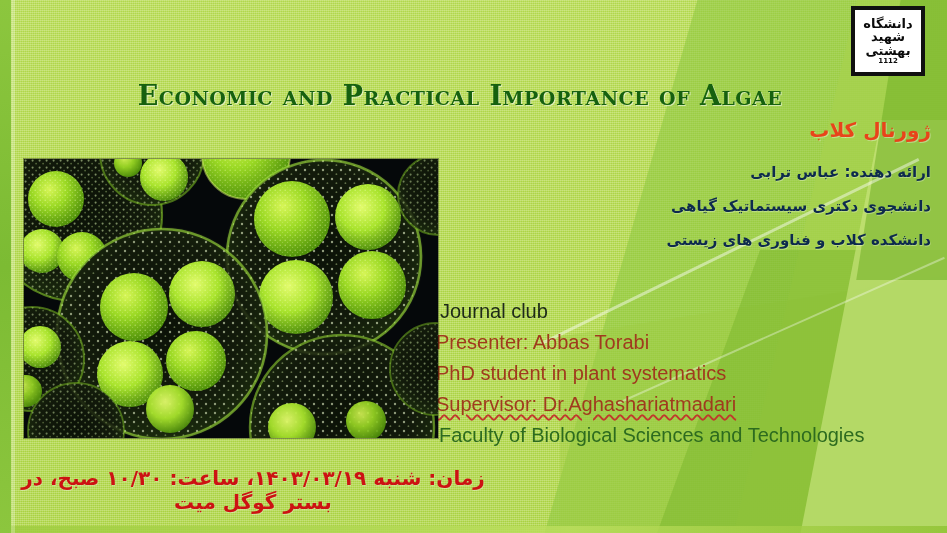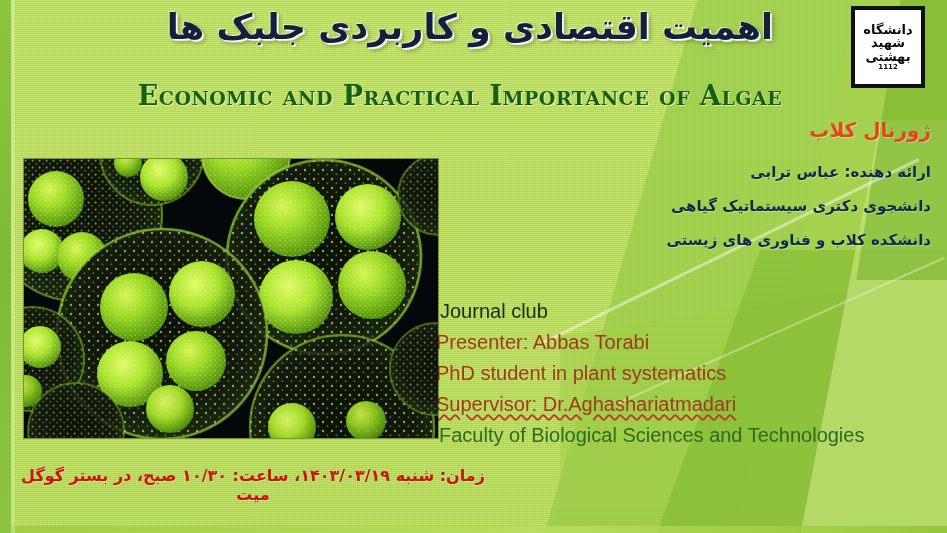--- a/index.html
+++ b/index.html
@@ -187,42 +187,42 @@
   .en-faculty { color: #2d6b1f; padding-left: 3px; }
 
   
   .fa-date {
     position: absolute;
     left: 18px; top: 466px;
     width: 470px;
     direction: rtl;
     text-align: center;
     font-family: "DejaVu Sans", sans-serif;
-    font-size: 16px;
+    font-size: 20px;
     font-weight: bold;
     color: #cc1212;
     text-shadow: .5px .5px 0 rgba(255,255,255,.3);
   }
 
   
   .photo {
     position: absolute;
     left: 24px; top: 159px;
     width: 414px; height: 279px;
     background: #000;
     overflow: hidden;
     box-shadow: 0 0 0 1px rgba(0,0,0,.35);
   }
   .photo svg { display: block; }
 
   
   .logo {
     position: absolute;
     right: 22px; top: 6px;
-    width: 74px; height: 82px;
+    width: 74px; height: 70px;
     background: #ffffff;
     border: 4px solid #101010;
     box-sizing: border-box;
     display: flex;
     align-items: center;
     justify-content: center;
   }
   .logo-inner {
     width: 100%;
     height: 100%;
@@ -264,21 +264,20 @@
 
   <div class="logo">
     <div class="logo-inner">
       <div class="logo-l1">دانشگاه</div>
       <div class="logo-l2">شهید</div>
       <div class="logo-l3">بهشتی</div>
       <div class="logo-year">1112</div>
     </div>
   </div>
 
-  <div class="title-fa">اهمیت اقتصادی و کاربردی جلبک ها</div>
   <div class="title-en">Economic and Practical Importance of Algae</div>
 
   <div class="fa-block">
     <div class="fa-journal">ژورنال کلاب</div>
     <div class="fa-line">ارائه دهنده: عباس ترابی</div>
     <div class="fa-line">دانشجوی دکتری سیستماتیک گیاهی</div>
     <div class="fa-line">دانشکده کلاب و فناوری های زیستی</div>
   </div>
 
   <div class="en-block">

